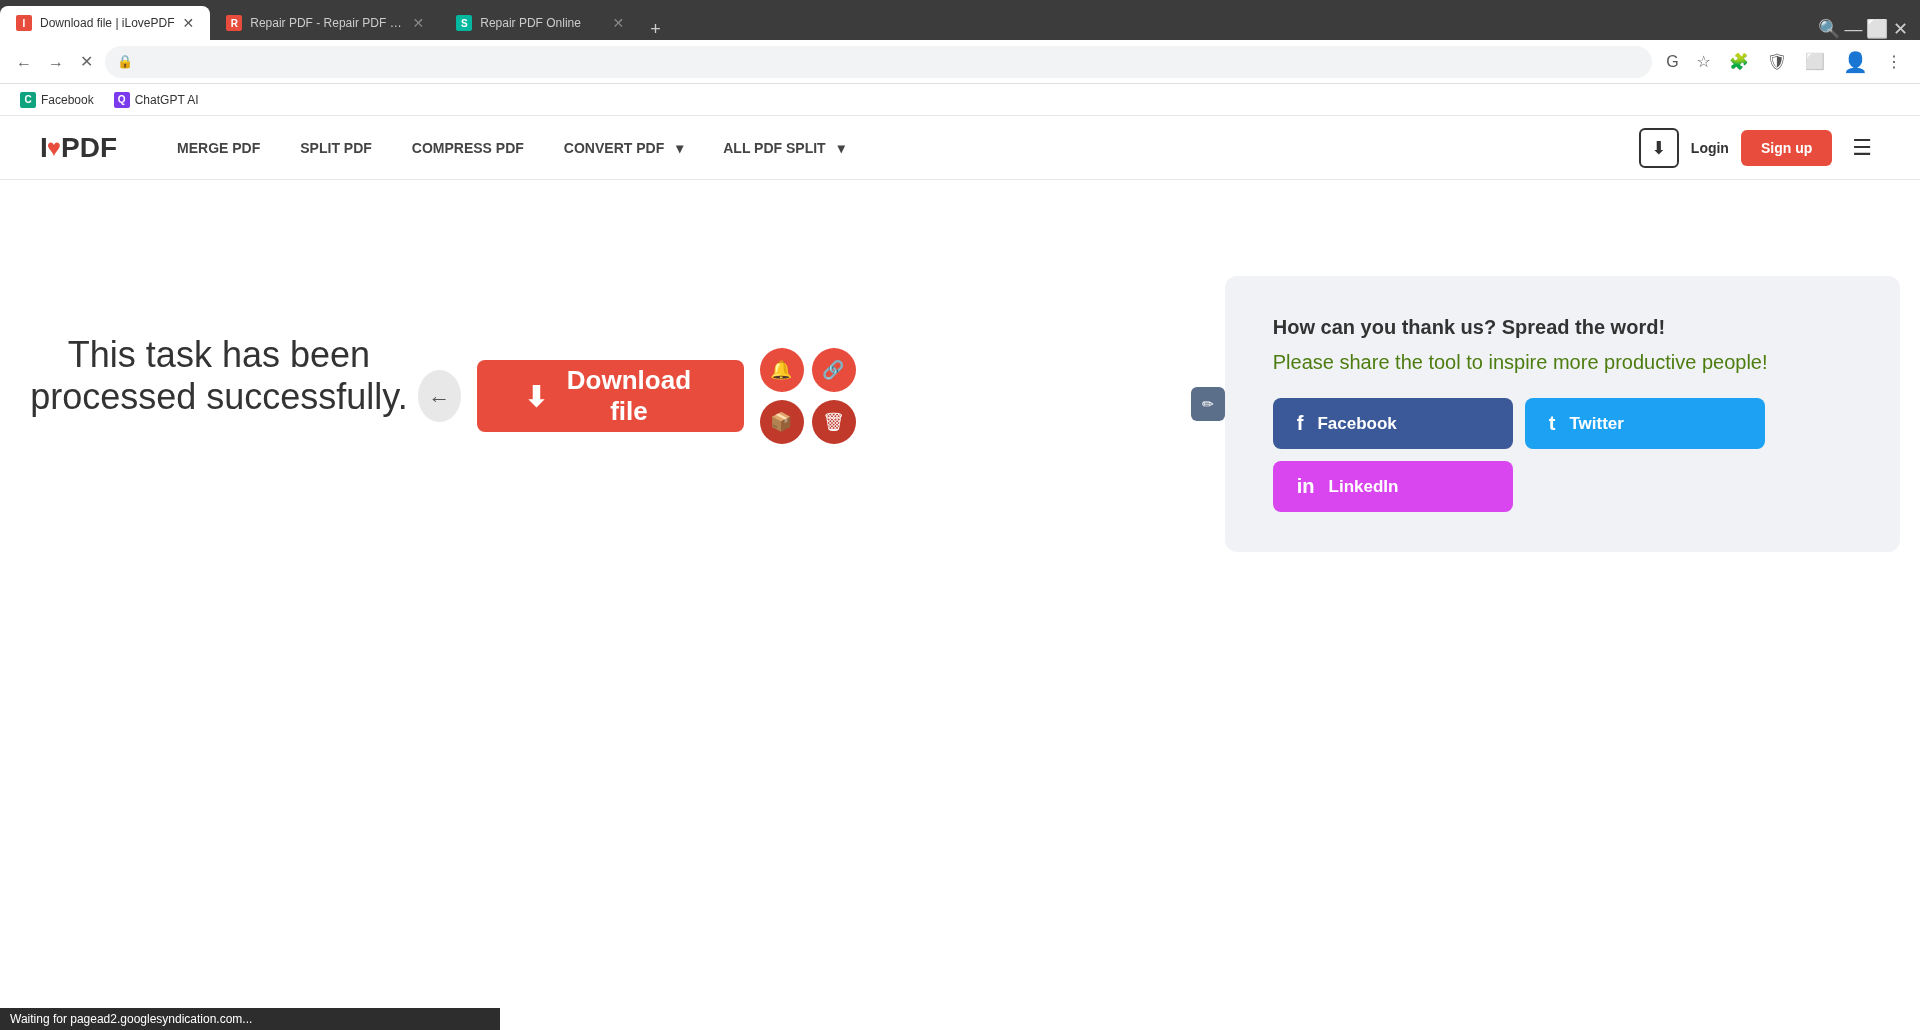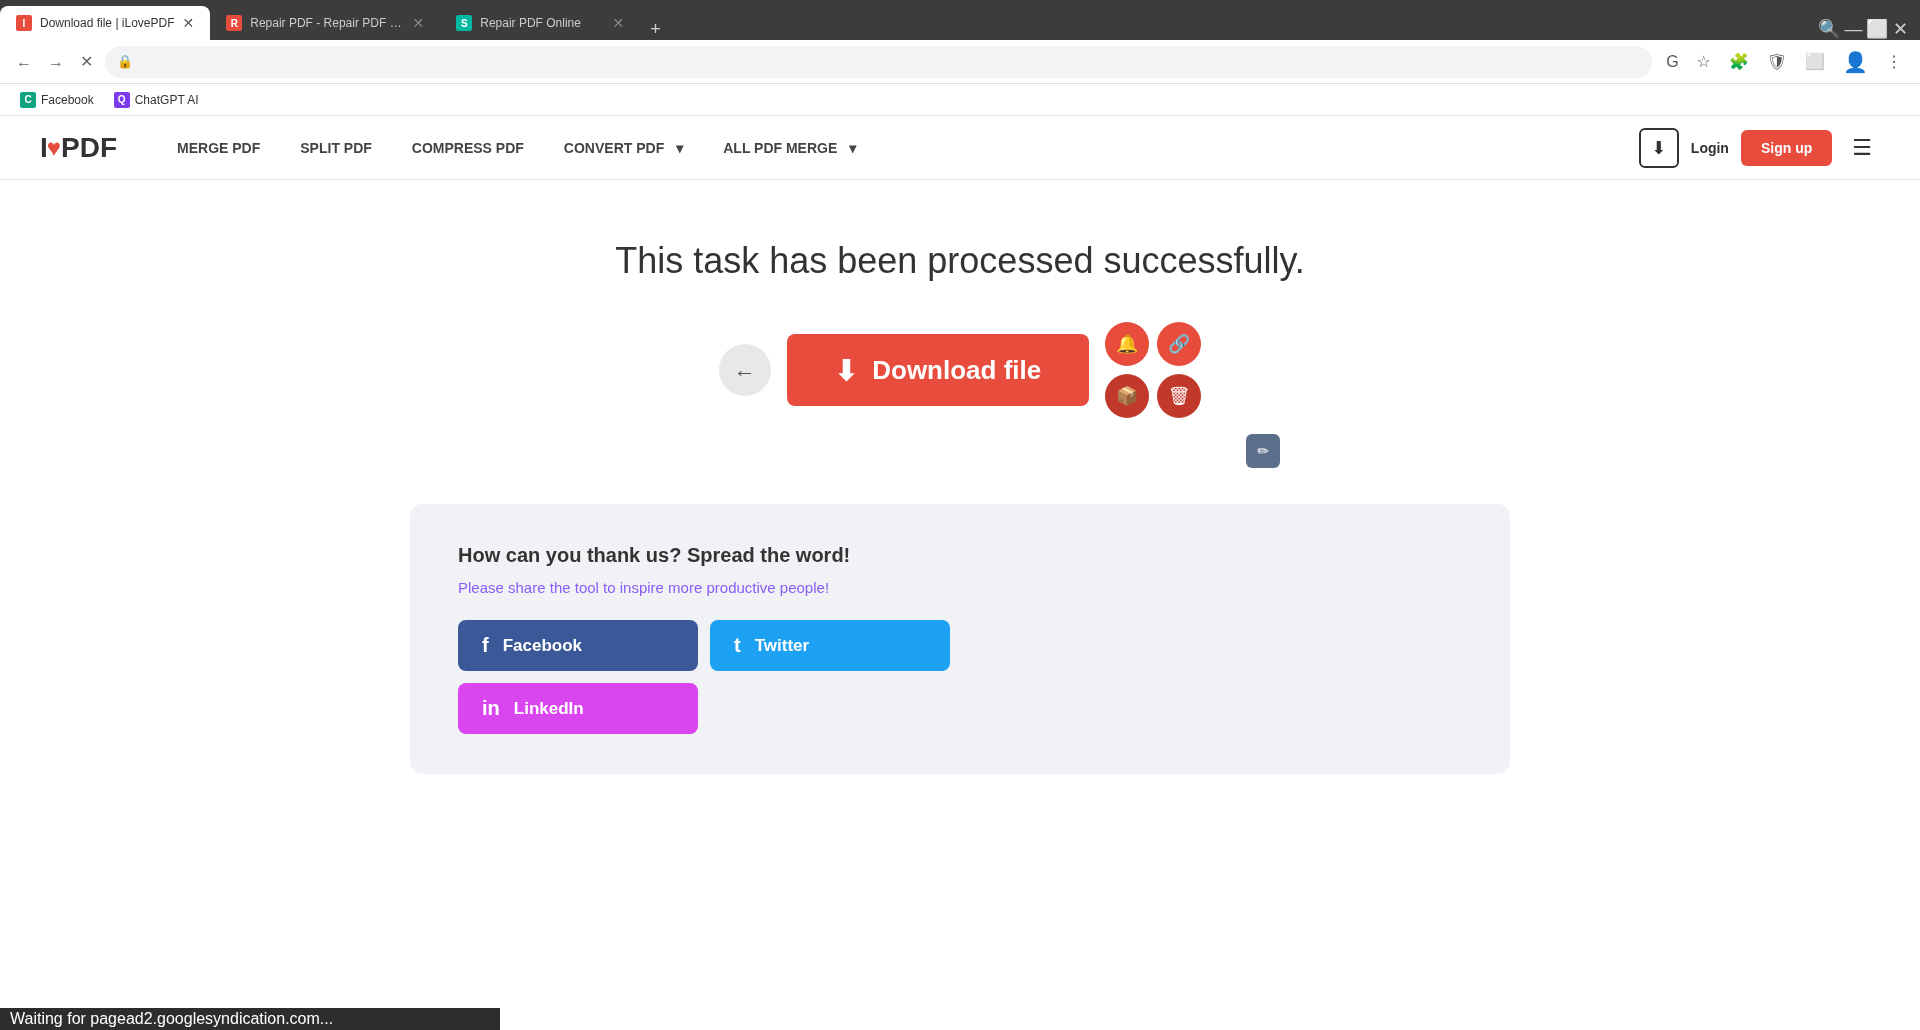--- a/index.html
+++ b/index.html
@@ -37,21 +37,21 @@
     .nav-links { display: flex; align-items: center; gap: 0; }
     .nav-link { padding: 0 20px; font-size: 14px; font-weight: 600; color: #444; text-decoration: none; cursor: pointer; white-space: nowrap; }
     .nav-link-dropdown { display: flex; align-items: center; gap: 12px; }
     .nav-right { margin-left: auto; display: flex; align-items: center; gap: 12px; }
     .download-icon-btn { width: 40px; height: 40px; border: 2px solid #333; border-radius: 6px; display: flex; align-items: center; justify-content: center; cursor: pointer; font-size: 18px; color: #333; }
     .login-btn { font-size: 14px; font-weight: 600; color: #333; cursor: pointer; text-decoration: none; }
     .signup-btn { background: #e74c3c; color: #fff; font-size: 14px; font-weight: 600; padding: 10px 20px; border-radius: 6px; cursor: pointer; border: none; }
     .menu-btn { font-size: 22px; color: #333; cursor: pointer; padding: 4px 8px; }
 
     
-    .main-area { display: flex; flex-direction: column; align-items: center; padding: 60px 20px 40px; }
+    .main-area { display: flex; align-items: center; padding: 60px 20px 40px; }
 
     .success-title { font-size: 36px; color: #333; font-weight: 400; margin-bottom: 40px; text-align: center; }
 
     .action-row { display: flex; align-items: center; gap: 16px; }
 
     .back-btn { width: 52px; height: 52px; border-radius: 50%; background: #e8e8e8; border: none; cursor: pointer; display: flex; align-items: center; justify-content: center; font-size: 22px; color: #555; }
 
     .download-btn { background: #e74c3c; color: #fff; border: none; border-radius: 8px; padding: 0 48px; height: 72px; font-size: 26px; font-weight: 700; cursor: pointer; display: flex; align-items: center; gap: 14px; }
     .download-btn .dl-icon { font-size: 28px; }
 
@@ -59,31 +59,31 @@
     .side-icon-row { display: flex; gap: 8px; }
     .circle-btn { width: 44px; height: 44px; border-radius: 50%; border: none; cursor: pointer; display: flex; align-items: center; justify-content: center; font-size: 18px; color: #fff; }
     .circle-btn.red { background: #e74c3c; }
     .circle-btn.red-dark { background: #c0392b; }
 
     .edit-btn { width: 34px; height: 34px; border-radius: 6px; background: #5b6f8a; border: none; cursor: pointer; display: flex; align-items: center; justify-content: center; font-size: 14px; color: #fff; margin-top: 8px; margin-left: auto; margin-right: 0; }
 
     
     .share-section { background: #f0f2f5; border-radius: 12px; padding: 40px 48px; width: 1100px; max-width: 100%; margin-top: 36px; }
     .share-title { font-size: 20px; font-weight: 700; color: #333; margin-bottom: 12px; }
-    .share-subtitle { font-size: 15px; color: #8b5cf6; margin-bottom: 24px; }
+    .share-subtitle { font-size: 20px; color: #4d7c0f; margin-bottom: 24px; }
     .share-buttons { display: flex; flex-direction: column; gap: 12px; }
     .share-row { display: flex; gap: 12px; }
     .share-btn { display: flex; align-items: center; gap: 14px; padding: 14px 24px; border-radius: 8px; border: none; cursor: pointer; font-size: 17px; font-weight: 600; color: #fff; width: 240px; }
     .share-btn.facebook { background: #3b5998; }
     .share-btn.twitter { background: #1da1f2; }
     .share-btn.linkedin { background: #d946ef; }
     .share-btn .share-icon { font-size: 20px; font-weight: 700; }
 
     
-    .status-bar { position: fixed; bottom: 0; left: 0; width: 500px; background: #2d2d2d; color: #fff; font-size: 16px; padding: 4px 10px; height: 22px; display: flex; align-items: center; }
+    .status-bar { position: fixed; bottom: 0; left: 0; width: 500px; background: #2d2d2d; color: #fff; font-size: 12px; padding: 4px 10px; height: 22px; display: flex; align-items: center; }
   </style>
 </head>
 <body>
 
 <div class="browser-chrome">
   <div class="browser-tabs">
     <div class="browser-tab active">
       <div class="tab-favicon" style="background:#e74c3c; color:#fff; display:flex; align-items:center; justify-content:center; font-size:10px; font-weight:bold;">I</div>
       <span class="tab-title">Download file | iLovePDF</span>
       <span class="tab-close">✕</span>
@@ -147,21 +147,21 @@
     </div>
     <div class="nav-links">
       <a class="nav-link">MERGE PDF</a>
       <a class="nav-link">SPLIT PDF</a>
       <a class="nav-link">COMPRESS PDF</a>
       <a class="nav-link nav-link-dropdown">
         <span>CONVERT PDF</span>
         <span>▾</span>
       </a>
       <a class="nav-link nav-link-dropdown">
-        <span>ALL PDF MERGE</span>
+        <span>ALL PDF SPLIT</span>
         <span>▾</span>
       </a>
     </div>
     <div class="nav-right">
       <div class="download-icon-btn">
         <span>⬇</span>
       </div>
       <a class="login-btn">Login</a>
       <button class="signup-btn">Sign up</button>
       <span class="menu-btn">☰</span>

